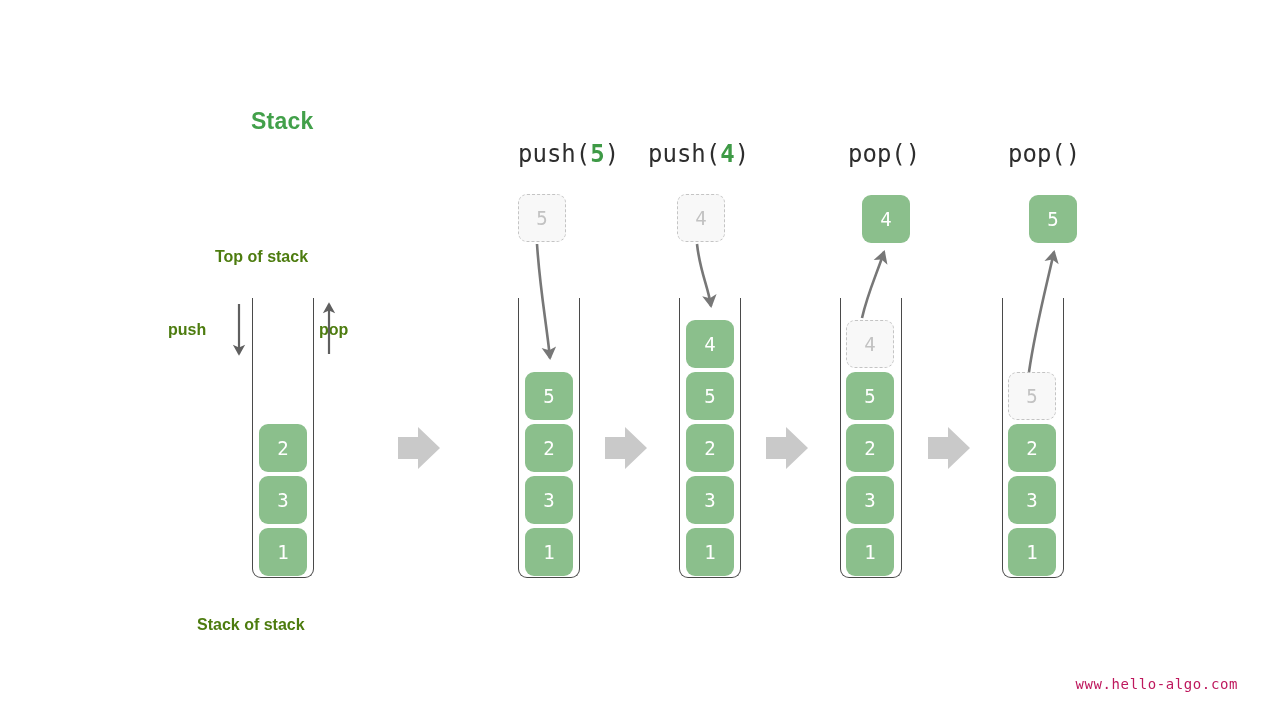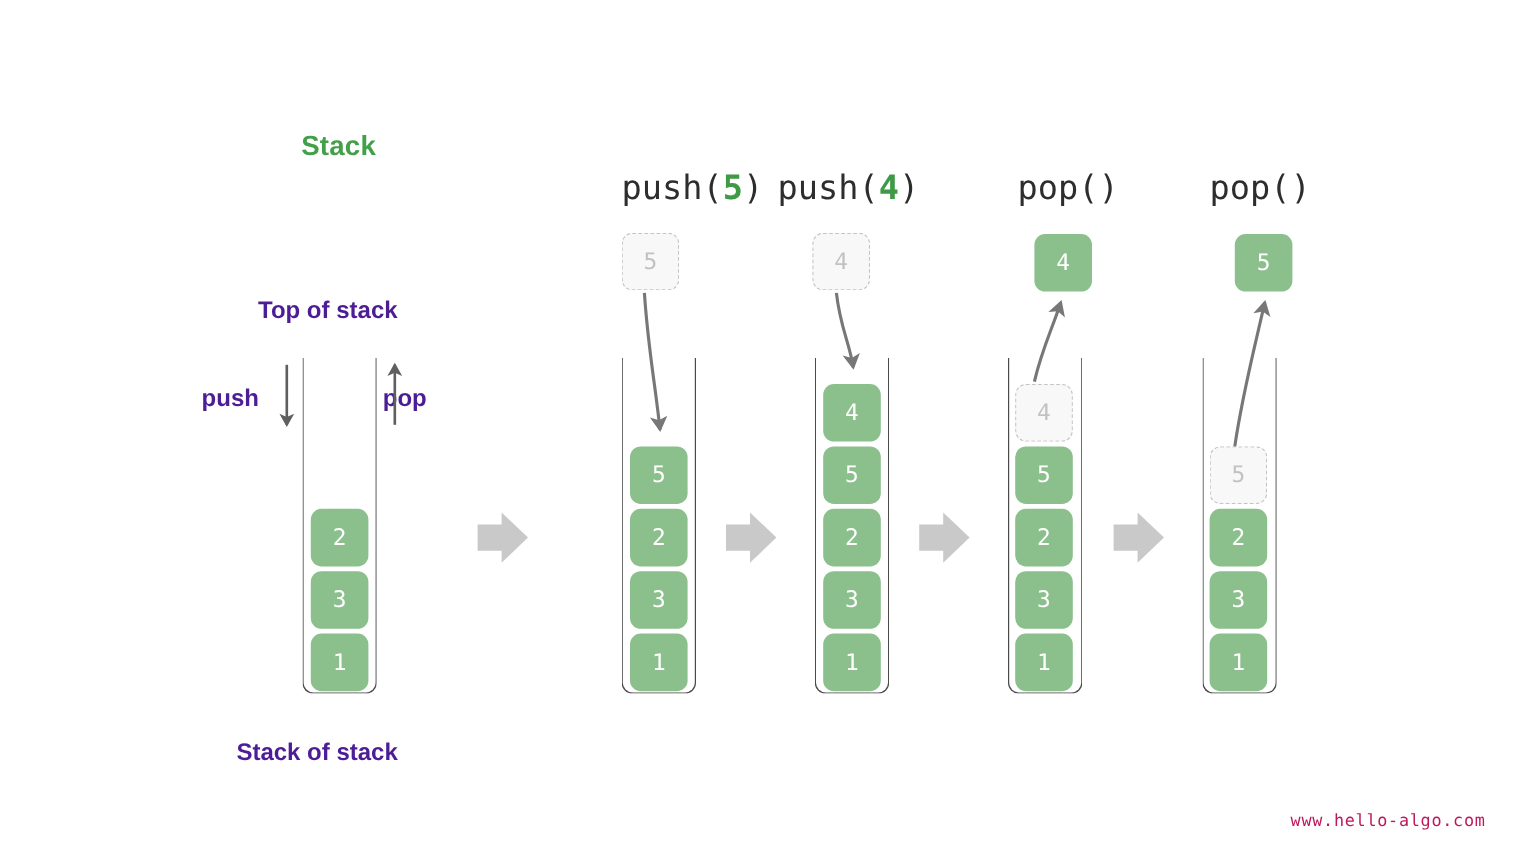--- a/index.html
+++ b/index.html
@@ -27,35 +27,35 @@
     left: 251px;
     top: 108px;
     font-size: 23px;
     font-weight: bold;
     color: #42a04a;
     letter-spacing: 0.2px;
     white-space: nowrap;
   }
   .label-bold {
     position: absolute;
-    font-size: 20px;
+    font-size: 16px;
     font-weight: bold;
-    color: #4c1d95;
+    color: #4d7c0f;
     white-space: nowrap;
   }
   .top-of-stack { left: 215px; top: 248px; }
   .bottom-of-stack { left: 197px; top: 616px; }
   .push-label { left: 168px; top: 321px; }
   .pop-label  { left: 319px; top: 321px; }
 
   .op-title {
     position: absolute;
     top: 140px;
     font-family: "DejaVu Sans Mono", "Liberation Mono", monospace;
-    font-size: 28px;
+    font-size: 24px;
     color: #2d2d2d;
     white-space: nowrap;
     letter-spacing: 0px;
   }
   .op-title .arg { color: #3e9a46; font-weight: bold; }
 
   .watermark {
     position: absolute;
     right: 42px;
     top: 676px;

